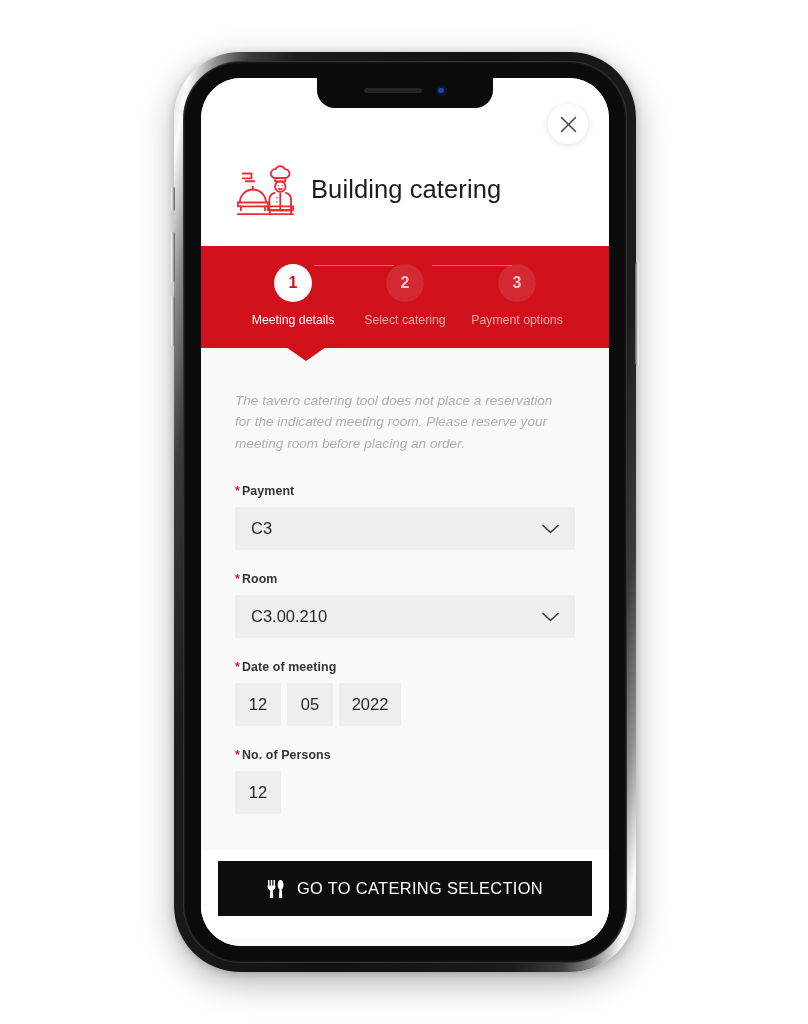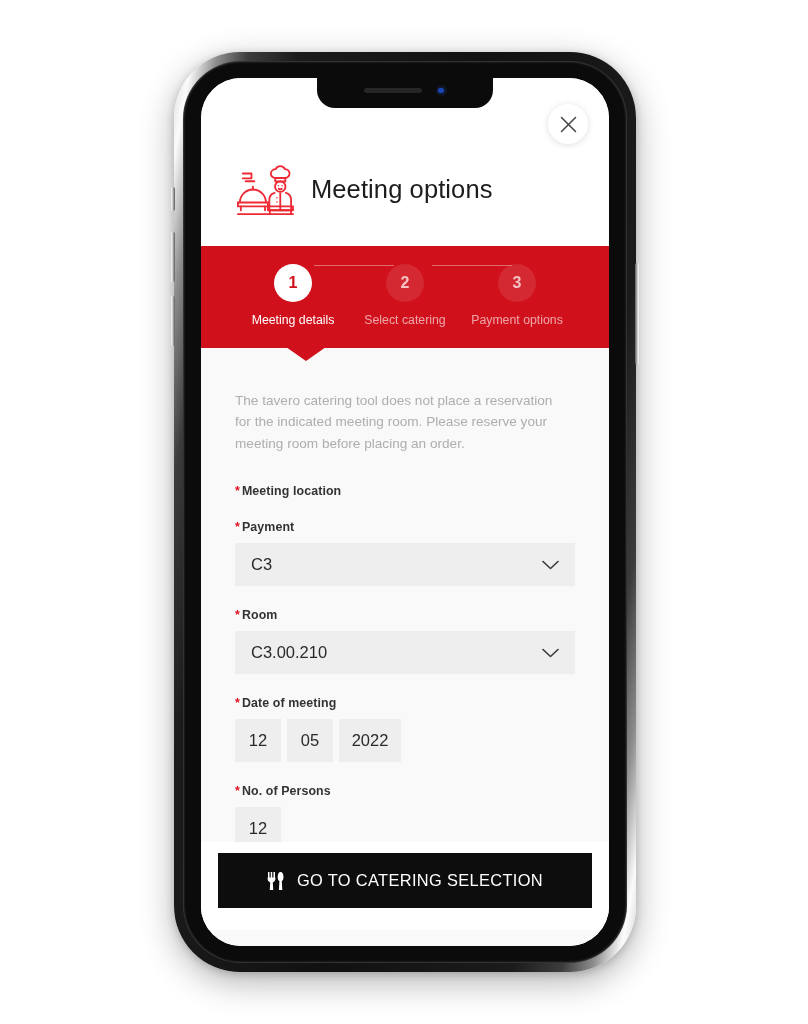--- a/index.html
+++ b/index.html
@@ -223,20 +223,21 @@
     background: #f9f9f9;
     padding: 42px 34px 0 34px;
     overflow: hidden;
   }
   .notice {
     font-size: 13.6px;
     line-height: 1.58;
     color: #aeaeae;
     margin-bottom: 30px;
     max-width: 330px;
+    font-style: italic;
   }
   .field { margin-bottom: 22px; }
   .field-label {
     font-size: 12.4px;
     font-weight: 700;
     color: #333333;
     margin-bottom: 9px;
     letter-spacing: .1px;
   }
   .req { color: #e01020; font-weight: 700; margin-right: 2px; }
@@ -285,21 +286,21 @@
     justify-content: center;
     font-size: 16.5px;
     color: #2a2a2a;
     cursor: text;
   }
 
   
   .cta-wrap {
     position: absolute;
     left: 0;
-    bottom: 16px;
+    bottom: 8px;
     width: 408px;
     background: #ffffff;
     padding: 11px 17px 22px 17px;
     z-index: 20;
   }
   .cta {
     height: 55px;
     background: #0d0d0d;
     display: flex;
     align-items: center;
@@ -368,21 +369,21 @@
             <path d="M41 34 a7.5 7.5 0 0 0-5.5 7.2 V52 h22.5 V41.2 a7.5 7.5 0 0 0-5.5-7.2"></path>
             <path d="M46.8 34.2 V52"></path>
             <circle cx="43.4" cy="39" r="0.8" fill="#ee2a35" stroke="none"></circle>
             <circle cx="43.4" cy="43.5" r="0.8" fill="#ee2a35" stroke="none"></circle>
 
             <path d="M34 48 h26 v4 h-26z"></path>
             <path d="M36 52 v4 M58 52 v4"></path>
             <path d="M3 56 h57"></path>
           </g>
         </svg>
-        <div class="app-title">Meeting options</div>
+        <div class="app-title">Building catering</div>
       </div>
     </div>
 
     <div class="stepper">
       <div class="connector c1"></div>
       <div class="connector c2"></div>
 
       <div class="steps">
 
         <div class="step active">
@@ -402,23 +403,20 @@
 
       </div>
       <div class="notch-arrow"></div>
     </div>
 
     <div class="body-scroll">
 
       <div class="notice">The tavero catering tool does not place a reservation for the indicated meeting room. Please reserve your meeting room before placing an order.</div>
 
       <div class="field">
-        <div class="field-label">
-          <span class="req">*</span><span>Meeting location</span>
-        </div>
       </div>
 
       <div class="field">
         <div class="field-label">
           <span class="req">*</span><span>Payment</span>
         </div>
         <div class="select-box">
           <span class="select-value">C3</span>
           <svg class="chev" width="17" height="10" viewBox="0 0 17 10">
             <polyline points="1,1.5 8.5,8.5 16,1.5" fill="none" stroke="#3a3a3a" stroke-width="1.6" stroke-linecap="round" stroke-linejoin="round"></polyline>

